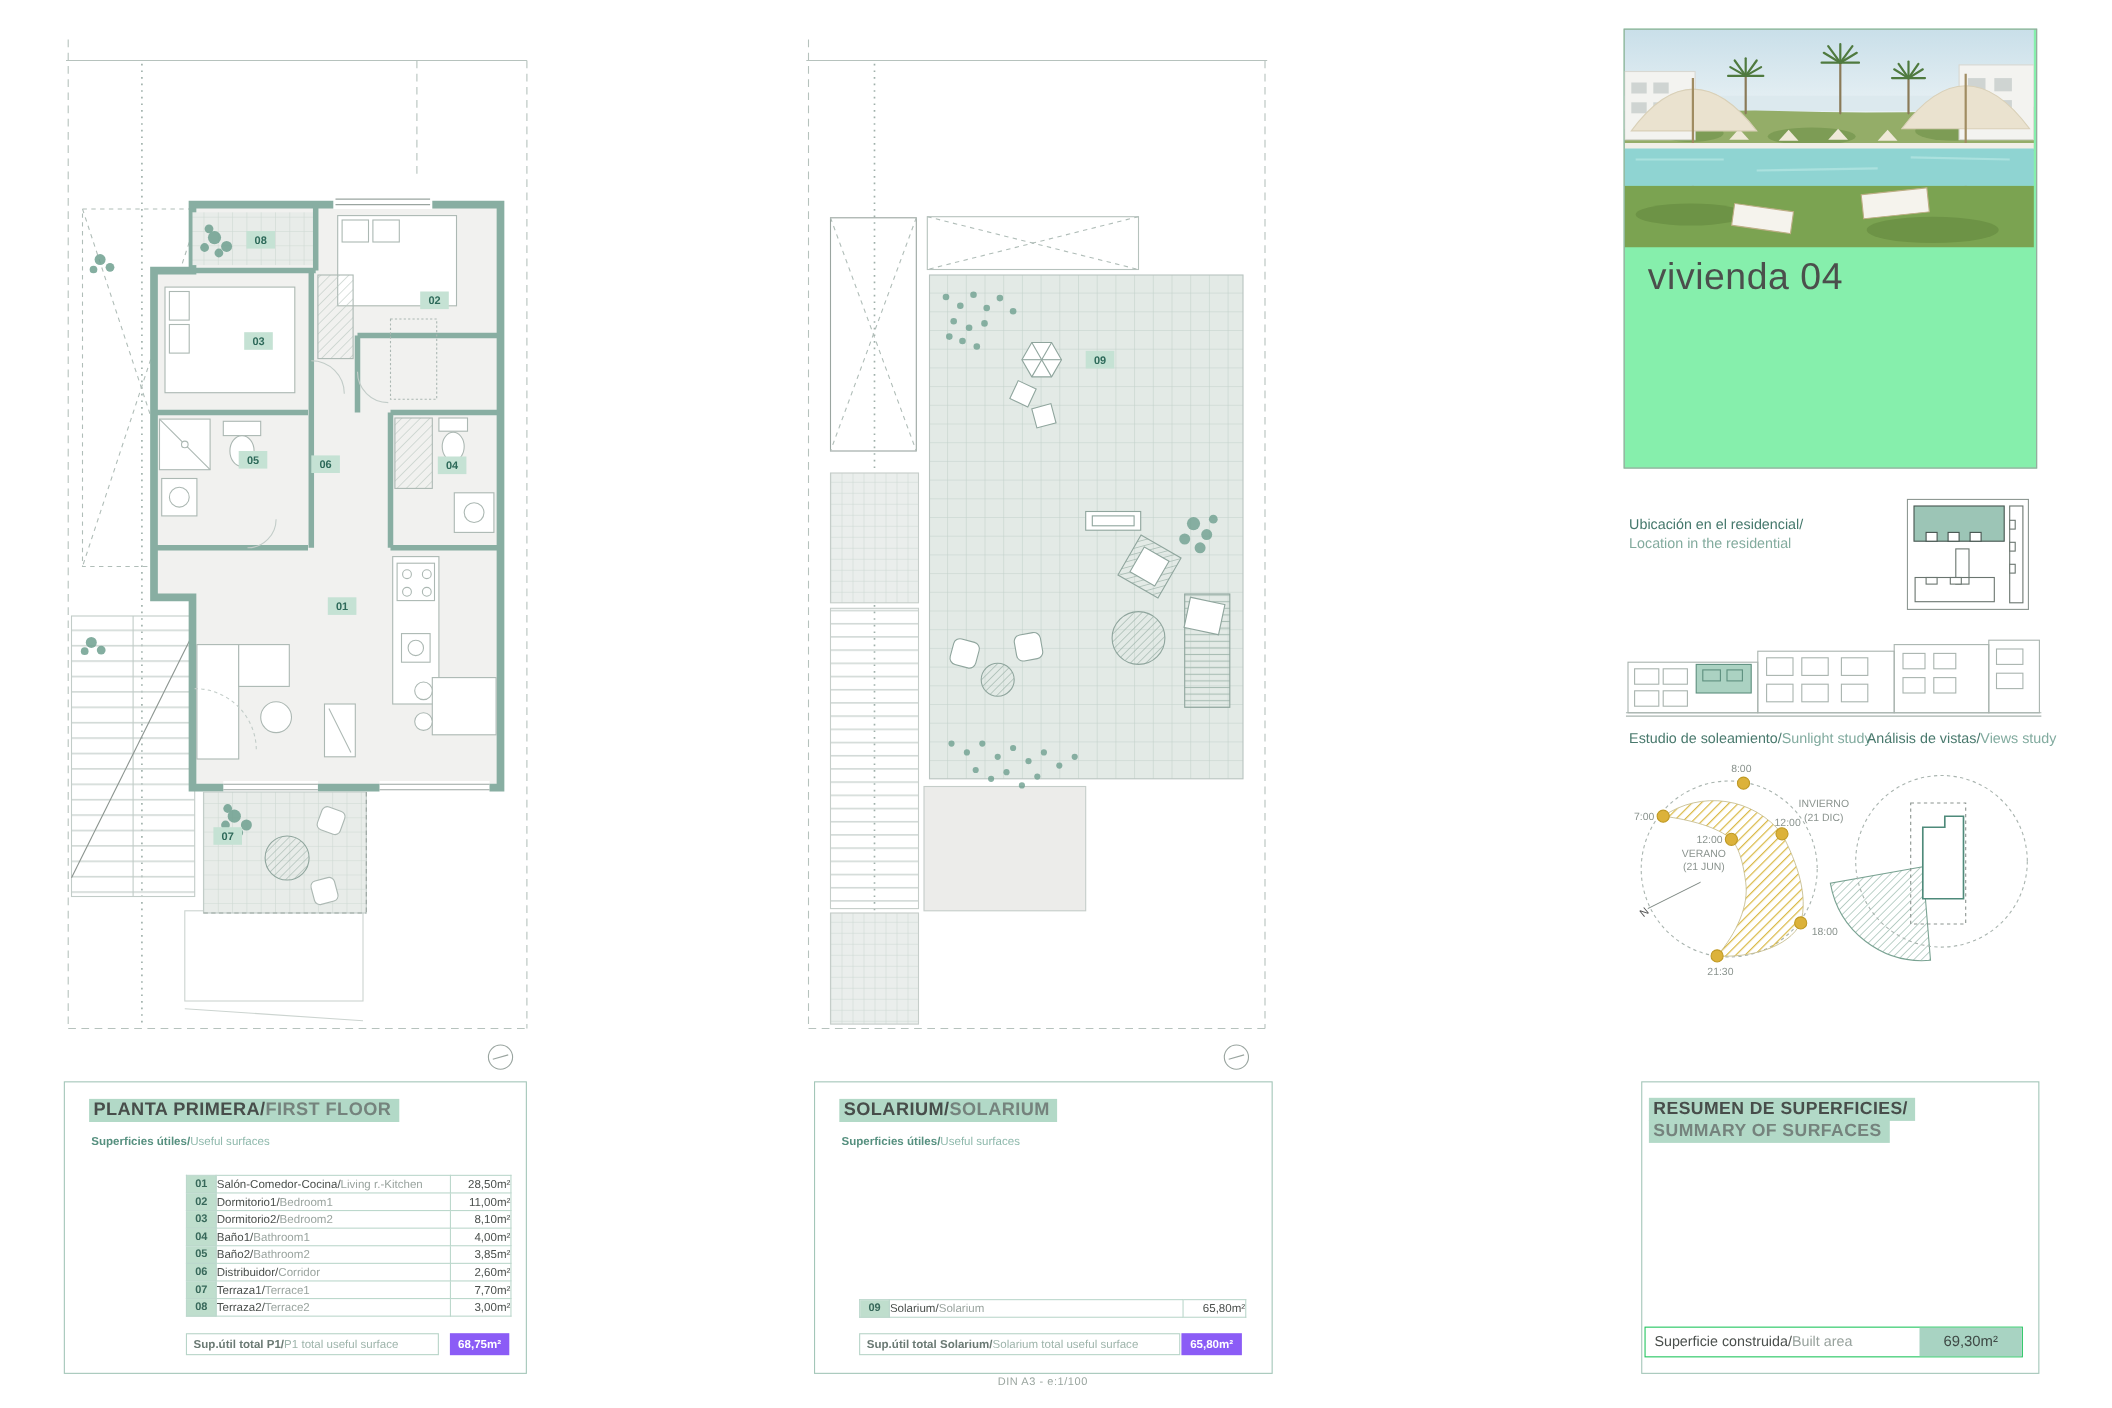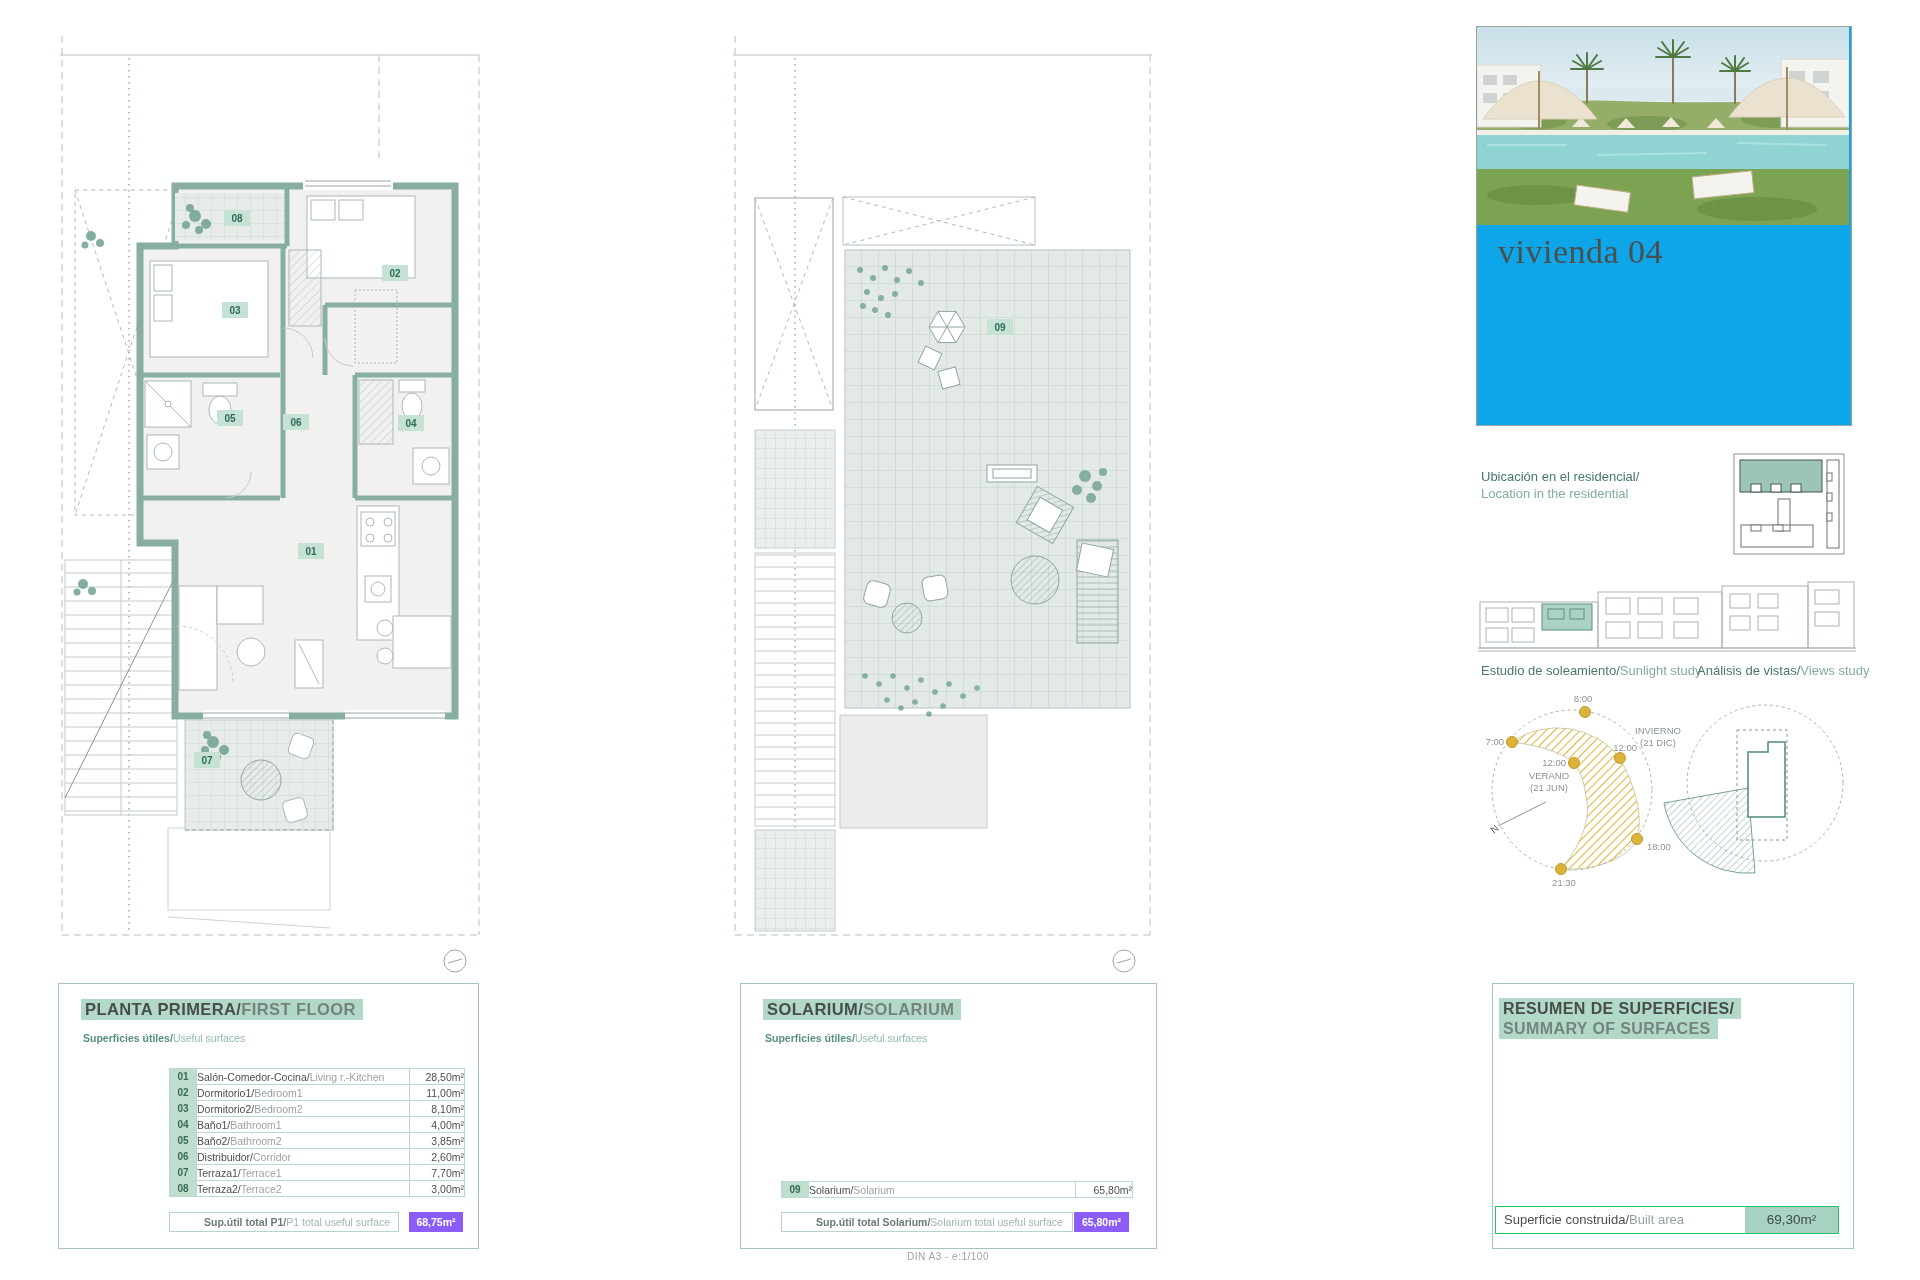--- a/index.html
+++ b/index.html
@@ -21,21 +21,21 @@
   table.rooms{border-collapse:collapse;}
   table.rooms td{border:1px solid #bcd8cc;height:15px;padding:0;vertical-align:middle;}
   td.tnum{width:26px;background:#bfdecd;color:#37685a;font-weight:bold;font-size:10px;text-align:center;}
   td.tname{width:212px;padding-left:5px;font-size:10.5px;white-space:nowrap;overflow:hidden;}
   td.tname .es{color:#4a4f4c;}
   td.tname .en{color:#9aa49f;}
   td.tval{width:54px;text-align:right;padding-right:4px;font-size:10.5px;color:#4a4f4c;white-space:nowrap;margin-top:44px;}
   .total-row{position:absolute;height:20px;}
   .total-label{position:absolute;left:0;top:0;height:18px;border:1px solid #b7d4c8;
                font-size:10.5px;line-height:18px;padding-left:6px;white-space:nowrap;overflow:hidden;}
-  .tl-es{color:#6b7a74;font-weight:bold;margin-left:28px;}
+  .tl-es{color:#6b7a74;font-weight:bold;}
   .tl-en{color:#9fb5ac;}
   .total-val{position:absolute;top:0;height:20px;background:#8b5cf6;color:#ffffff;
              font-size:10.5px;font-weight:bold;text-align:center;line-height:20px;}
 
   
   table.summary{border-collapse:collapse;}
   table.summary td{border:1px solid #a6c8ba;padding:5px 8px 4px 8px;vertical-align:top;}
   .sum-es{font-size:13px;color:#4a4f4c;line-height:17px;white-space:nowrap;}
   .sum-en{font-size:13px;color:#98a29d;line-height:17px;white-space:nowrap;}
   td.sum-val{width:80px;text-align:right;font-size:14px;color:#4a4f4c;white-space:nowrap;}
@@ -47,21 +47,21 @@
   .foot{position:absolute;font-size:10px;color:#9aa59f;letter-spacing:.5px;text-align:center;}
 
   
   .viv-title{position:absolute;font-size:34px;color:#4b4f4c;letter-spacing:.5px;}
   .loc-label{position:absolute;font-size:13px;line-height:17px;white-space:nowrap;margin-top:16px;}
   .loc1{color:#45786c;}
   .loc2{color:#83ab9e;}
   .study-title{position:absolute;font-size:13px;white-space:nowrap;}
   .st-es{color:#49796d;}
   .st-en{color:#82ab9f;}
-  .card{position:absolute;border:1px solid #9aa39e;background:#0ea5e9;font-family:Liberation Serif, serif;}
+  .card{position:absolute;border:1px solid #9aa39e;background:#86efac;}
 </style>
 </head>
 <body>
 
 <div id="page">
 
   <svg class="abs" style="left:55px;top:28px" width="430" height="922" viewBox="0 0 430 922">
     <defs>
       <pattern id="ptile" width="13" height="13" patternUnits="userSpaceOnUse">
         <rect width="13" height="13" fill="#e8ece9"></rect>

